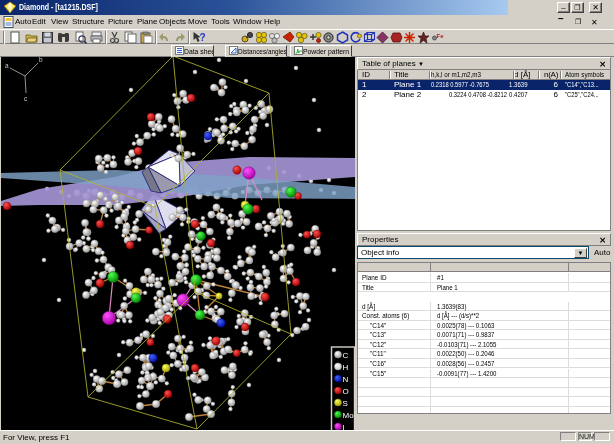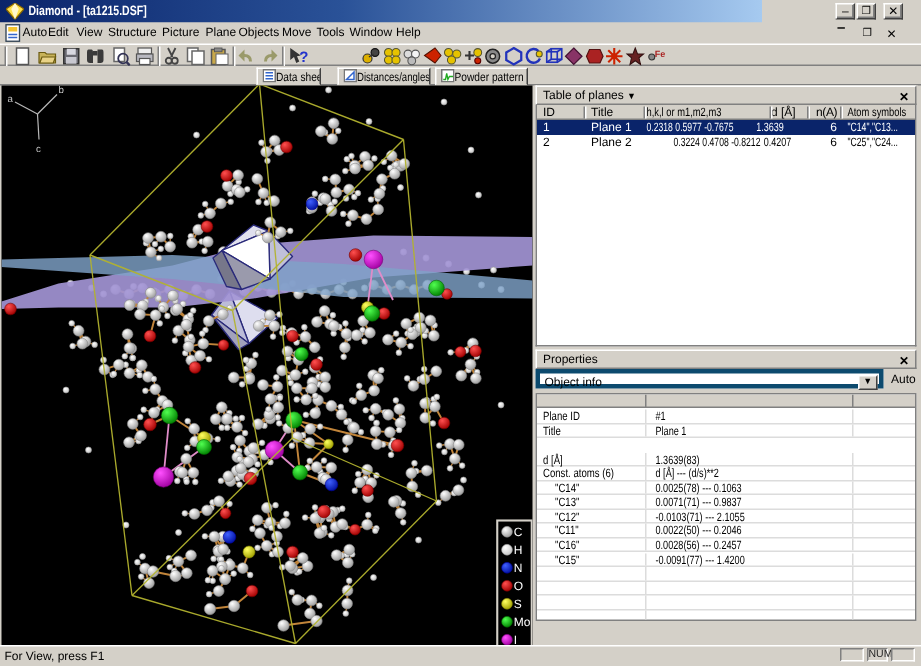--- a/index.html
+++ b/index.html
@@ -1477,35 +1477,35 @@
       <i class="r" style="left:31px;top:1px;height:8px;border-left:1px solid #808080;border-right:1px solid #fff"></i>
       <i class="r" style="left:71px;top:1px;height:8px;border-left:1px solid #808080;border-right:1px solid #fff"></i>
       <i class="r" style="left:155px;top:1px;height:8px;border-left:1px solid #808080;border-right:1px solid #fff"></i>
       <i class="r" style="left:180px;top:1px;height:8px;border-left:1px solid #808080;border-right:1px solid #fff"></i>
       <i class="r" style="left:202px;top:1px;height:8px;border-left:1px solid #808080;border-right:1px solid #fff"></i>
     </div>
     <div style="position:relative;height:9.5px;background:#0a246a;color:#fff;font-size:8px;line-height:9.5px">
       <span class="r" style="left:4px">1</span>
         <span class="r" style="left:36px">Plane 1</span>
       <span class="r" style="left:73px"><span class="sx" style="transform:scaleX(0.72)">0.2318 0.5977 -0.7675</span></span>
-      <span class="r" style="left:135px;width:34px;text-align:center"><span class="sx" style="transform:scaleX(0.75);transform-origin:100% 50%">1.3639</span></span>
+      <span class="r" style="left:135px;width:34px;text-align:right"><span class="sx" style="transform:scaleX(0.75);transform-origin:100% 50%">1.3639</span></span>
       <span class="r" style="left:180px;width:20px;text-align:right">6</span>
       <span class="r" style="left:207px"><span class="sx" style="transform:scaleX(0.72)">"C14","C13...</span></span>
     </div>
     <div style="position:relative;height:9.5px;font-size:8px;line-height:9.5px">
       <span class="r" style="left:4px">2</span>
         <span class="r" style="left:36px">Plane 2</span>
       <span class="r" style="left:91px"><span class="sx" style="transform:scaleX(0.72)">0.3224 0.4708 -0.8212</span></span>
       <span class="r" style="left:135px;width:34px;text-align:right"><span class="sx" style="transform:scaleX(0.75);transform-origin:100% 50%">0.4207</span></span>
       <span class="r" style="left:180px;width:20px;text-align:right">6</span>
       <span class="r" style="left:207px"><span class="sx" style="transform:scaleX(0.72)">"C25","C24...</span></span>
     </div>
   </div>
   <div class="phead" style="position:absolute;left:1px;top:176px;width:254px">Properties<span class="x">✕</span></div>
-  <div style="position:absolute;left:1px;top:189px;width:232px;height:13px;background:#fff;border:3px solid #0c4a6e;font-size:8px;line-height:11px;padding-left:3px">Object info
+  <div style="position:absolute;left:1px;top:189px;width:232px;height:13px;background:#fff;border:1px solid #0c4a6e;font-size:8px;line-height:11px;padding-left:3px">Object info
     <span style="position:absolute;right:1px;top:1px;width:13px;height:10px;background:#d4d0c8;border:1px solid;border-color:#fff #404040 #404040 #fff;font-size:6px;text-align:center;line-height:9px">▼</span>
   </div>
   <span style="position:absolute;left:238px;top:191px;font-size:8px">Auto</span>
   <div style="position:absolute;left:1px;top:205px;width:254px;height:152px;background:#fff;border:1px solid #808080;overflow:hidden">
       <div style="position:absolute;left:0;top:0;width:254px;height:9px;background:#d4d0c8;border-bottom:1px solid #808080">
         <i style="position:absolute;left:72px;top:0;height:9px;border-left:1px solid #808080"></i>
         <i style="position:absolute;left:210px;top:0;height:9px;border-left:1px solid #808080"></i>
       </div>
       <div style="position:absolute;left:0;top:10.00px;width:254px;height:9.55px;border-bottom:1px solid #dcdcdc;font-size:8px;line-height:9.55px">
         <span class="r" style="left:4px"><span class="sx" style="transform:scaleX(0.8)">Plane ID</span></span>

